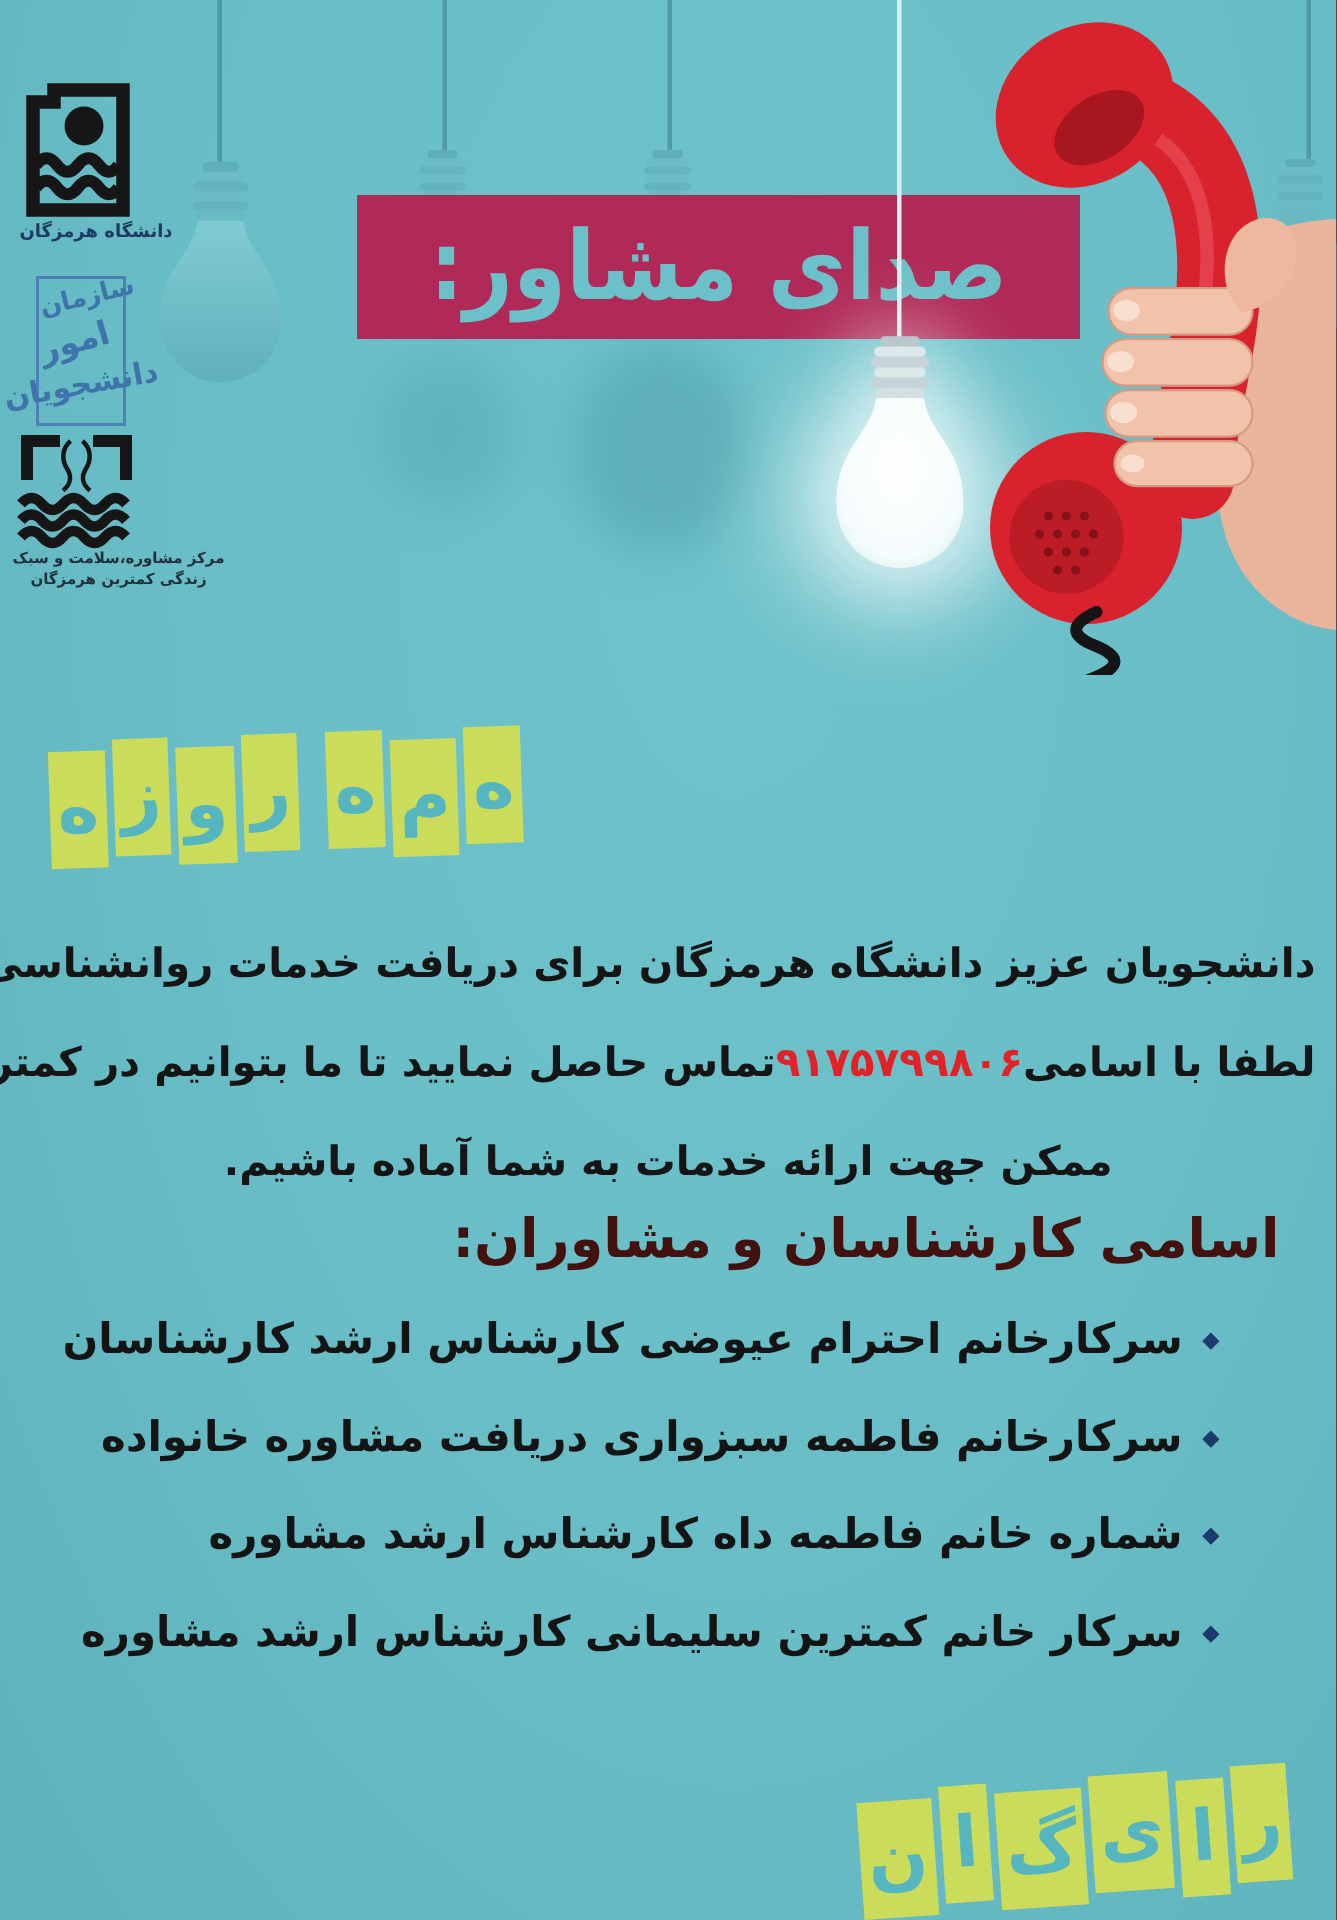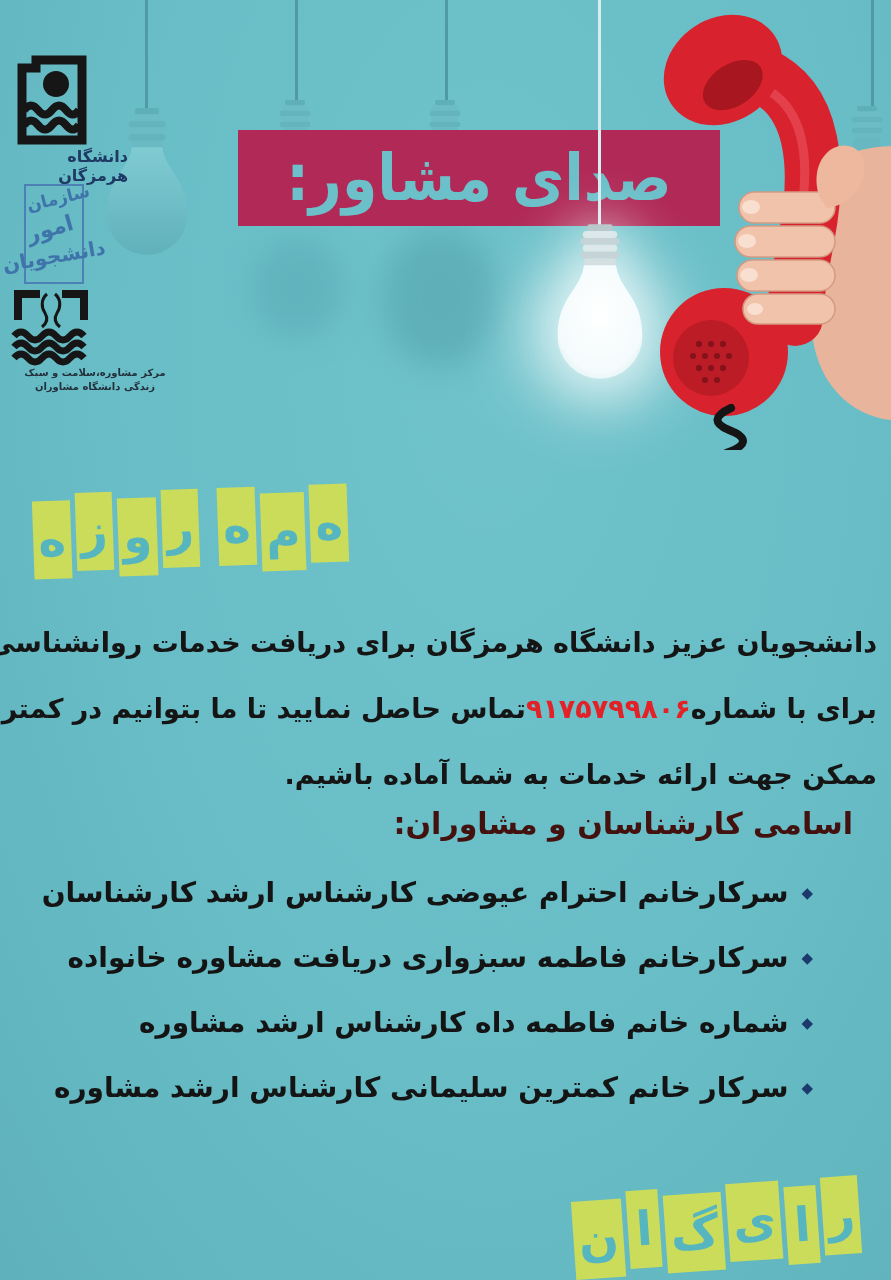--- a/index.html
+++ b/index.html
@@ -17,49 +17,49 @@
   .bulb-white{filter:drop-shadow(0 0 28px rgba(244,253,254,.95))}
   .shadow-blob{position:absolute;background:#4e9da8;border-radius:50%;filter:blur(16px)}
   .glow-blob{position:absolute;background:#e8f6f7;border-radius:50%;filter:blur(30px);opacity:.55}
   
   .banner{position:absolute;left:238px;top:130px;width:482px;height:96px;background:#b12a57;
     display:flex;align-items:center;justify-content:center}
   .banner-text{color:#6cc0c9;font-size:57px;font-weight:bold;direction:rtl;white-space:nowrap;
     transform:scaleY(1.12);letter-spacing:-2px}
   
   .logo1{position:absolute;left:12px;top:54px}
-  .logo1-caption{position:absolute;left:0;top:147px;width:128px;direction:rtl;
-    font-size:16px;font-weight:bold;color:#1e3a64}
+  .logo1-caption{position:absolute;left:0;top:147px;width:128px;text-align:center;direction:rtl;
+    font-size:12px;font-weight:bold;color:#1e3a64}
   .logo2{position:absolute;left:4px;top:182px;width:100px;height:110px;color:#3f74ab;direction:rtl}
   .l2-frame{position:absolute;left:20px;top:2px;width:60px;height:100px;border:2px solid #4d80b4}
   .l2-w{position:absolute;font-weight:bold;white-space:nowrap}
   .l2-w1{top:6px;right:14px;font-size:17px;transform:rotate(-14deg)}
   .l2-w2{top:34px;right:30px;font-size:22px;transform:rotate(-16deg)}
   .l2-w3{top:62px;right:-2px;font-size:20px;transform:rotate(-10deg);letter-spacing:-2px}
   .logo3{position:absolute;left:10px;top:288px}
-  .logo3-caption{position:absolute;left:16px;top:366px;width:158px;text-align:center;direction:rtl;
+  .logo3-caption{position:absolute;left:0;top:366px;width:158px;text-align:center;direction:rtl;
     font-size:10px;font-weight:bold;color:#22303b;line-height:14px}
   
   .badge{position:absolute;display:flex;direction:rtl;gap:5px;align-items:flex-start}
   .badge .lb{display:inline-block;background:#cbdc5b;color:#56b6c0;font-weight:bold;font-size:47px;
     line-height:78px;padding:0 5px;min-width:32px;text-align:center}
   .badge .lb-gap{display:inline-block;width:9px}
   .badge .lb:nth-child(odd){transform:translateY(-3px)}
   .badge .lb:nth-child(even){transform:translateY(4px)}
   .badge-top{left:33px;top:492px;transform:rotate(-2deg)}
   .badge-bottom{right:31px;top:1188px;transform:rotate(-4deg)}
   
   .para{position:absolute;left:14px;right:14px;top:610px;direction:rtl;color:#151515;
     font-weight:bold;font-size:27px}
   .para .line{line-height:66px;text-align:right;white-space:nowrap}
-  .para .line.center{text-align:right}
+  .para .line.center{text-align:center}
   .red-number{color:#e32227}
   
   .experts-heading{position:absolute;right:38px;top:806px;direction:rtl;font-weight:bold;
-    font-size:30px;color:#43120f}
+    font-size:36px;color:#43120f}
   .expert-row{position:absolute;right:78px;direction:rtl;display:flex;align-items:center;gap:13px;
     font-weight:bold;font-size:28px;color:#141414;white-space:nowrap}
   .expert-row .bullet{color:#1d3a6e;font-size:15px;line-height:28px}
   .row1{top:876px}.row2{top:941px}.row3{top:1006px}.row4{top:1071px}
   
   .phone-wrap{position:absolute;right:0;top:0}
 </style>
 </head>
 <body>
 
@@ -222,37 +222,37 @@
       <path d="M78,2 h-26 v8 h18 v22 h8 z" fill="#161616"></path>
       <path d="M37,6 c-6,5 -6,13 -2,19 c3,5 2,10 -3,14" stroke="#161616" stroke-width="3" fill="none"></path>
       <path d="M45,6 c6,5 6,13 2,19 c-3,5 -2,10 3,14" stroke="#161616" stroke-width="3" fill="none"></path>
       <path d="M4,48 q7,-8 14,0 t14,0 t14,0 t14,0 t14,0" fill="none" stroke="#161616" stroke-width="7"></path>
       <path d="M4,59 q7,-8 14,0 t14,0 t14,0 t14,0 t14,0" fill="none" stroke="#161616" stroke-width="7"></path>
       <path d="M4,70 q7,-8 14,0 t14,0 t14,0 t14,0 t14,0" fill="none" stroke="#161616" stroke-width="7"></path>
     </svg>
   </div>
   <div class="logo3-caption">
     <div>مرکز مشاوره،سلامت و سبک</div>
-    <div>زندگی دانشگاه مشاوران</div>
+    <div>زندگی کمترین هرمزگان</div>
   </div>
 
   <div class="badge badge-top">
       <span class="lb">ه</span>
       <span class="lb">م</span>
       <span class="lb">ه</span>
       <span class="lb-gap"></span>
       <span class="lb">ر</span>
       <span class="lb">و</span>
       <span class="lb">ز</span>
       <span class="lb">ه</span>
     </div>
 
   <div class="para">
     <div class="line">دانشجویان عزیز دانشگاه هرمزگان برای دریافت خدمات روانشناسی و مشاوره</div>
-    <div class="line"><span>برای با شماره</span><span class="red-number">۹۱۷۵۷۹۹۸۰۶</span><span>تماس حاصل نمایید تا ما بتوانیم در کمترین زمان</span></div>
+    <div class="line"><span>لطفا با اسامی</span><span class="red-number">۹۱۷۵۷۹۹۸۰۶</span><span>تماس حاصل نمایید تا ما بتوانیم در کمترین زمان</span></div>
     <div class="line center">ممکن جهت ارائه خدمات به شما آماده باشیم.</div>
   </div>
 
   <div class="experts-heading">اسامی کارشناسان و مشاوران:</div>
 
   <div class="expert-row row1">
     <span class="bullet">◆</span>
     <span>سرکارخانم احترام عیوضی کارشناس ارشد کارشناسان</span>
   </div>
   <div class="expert-row row2">

